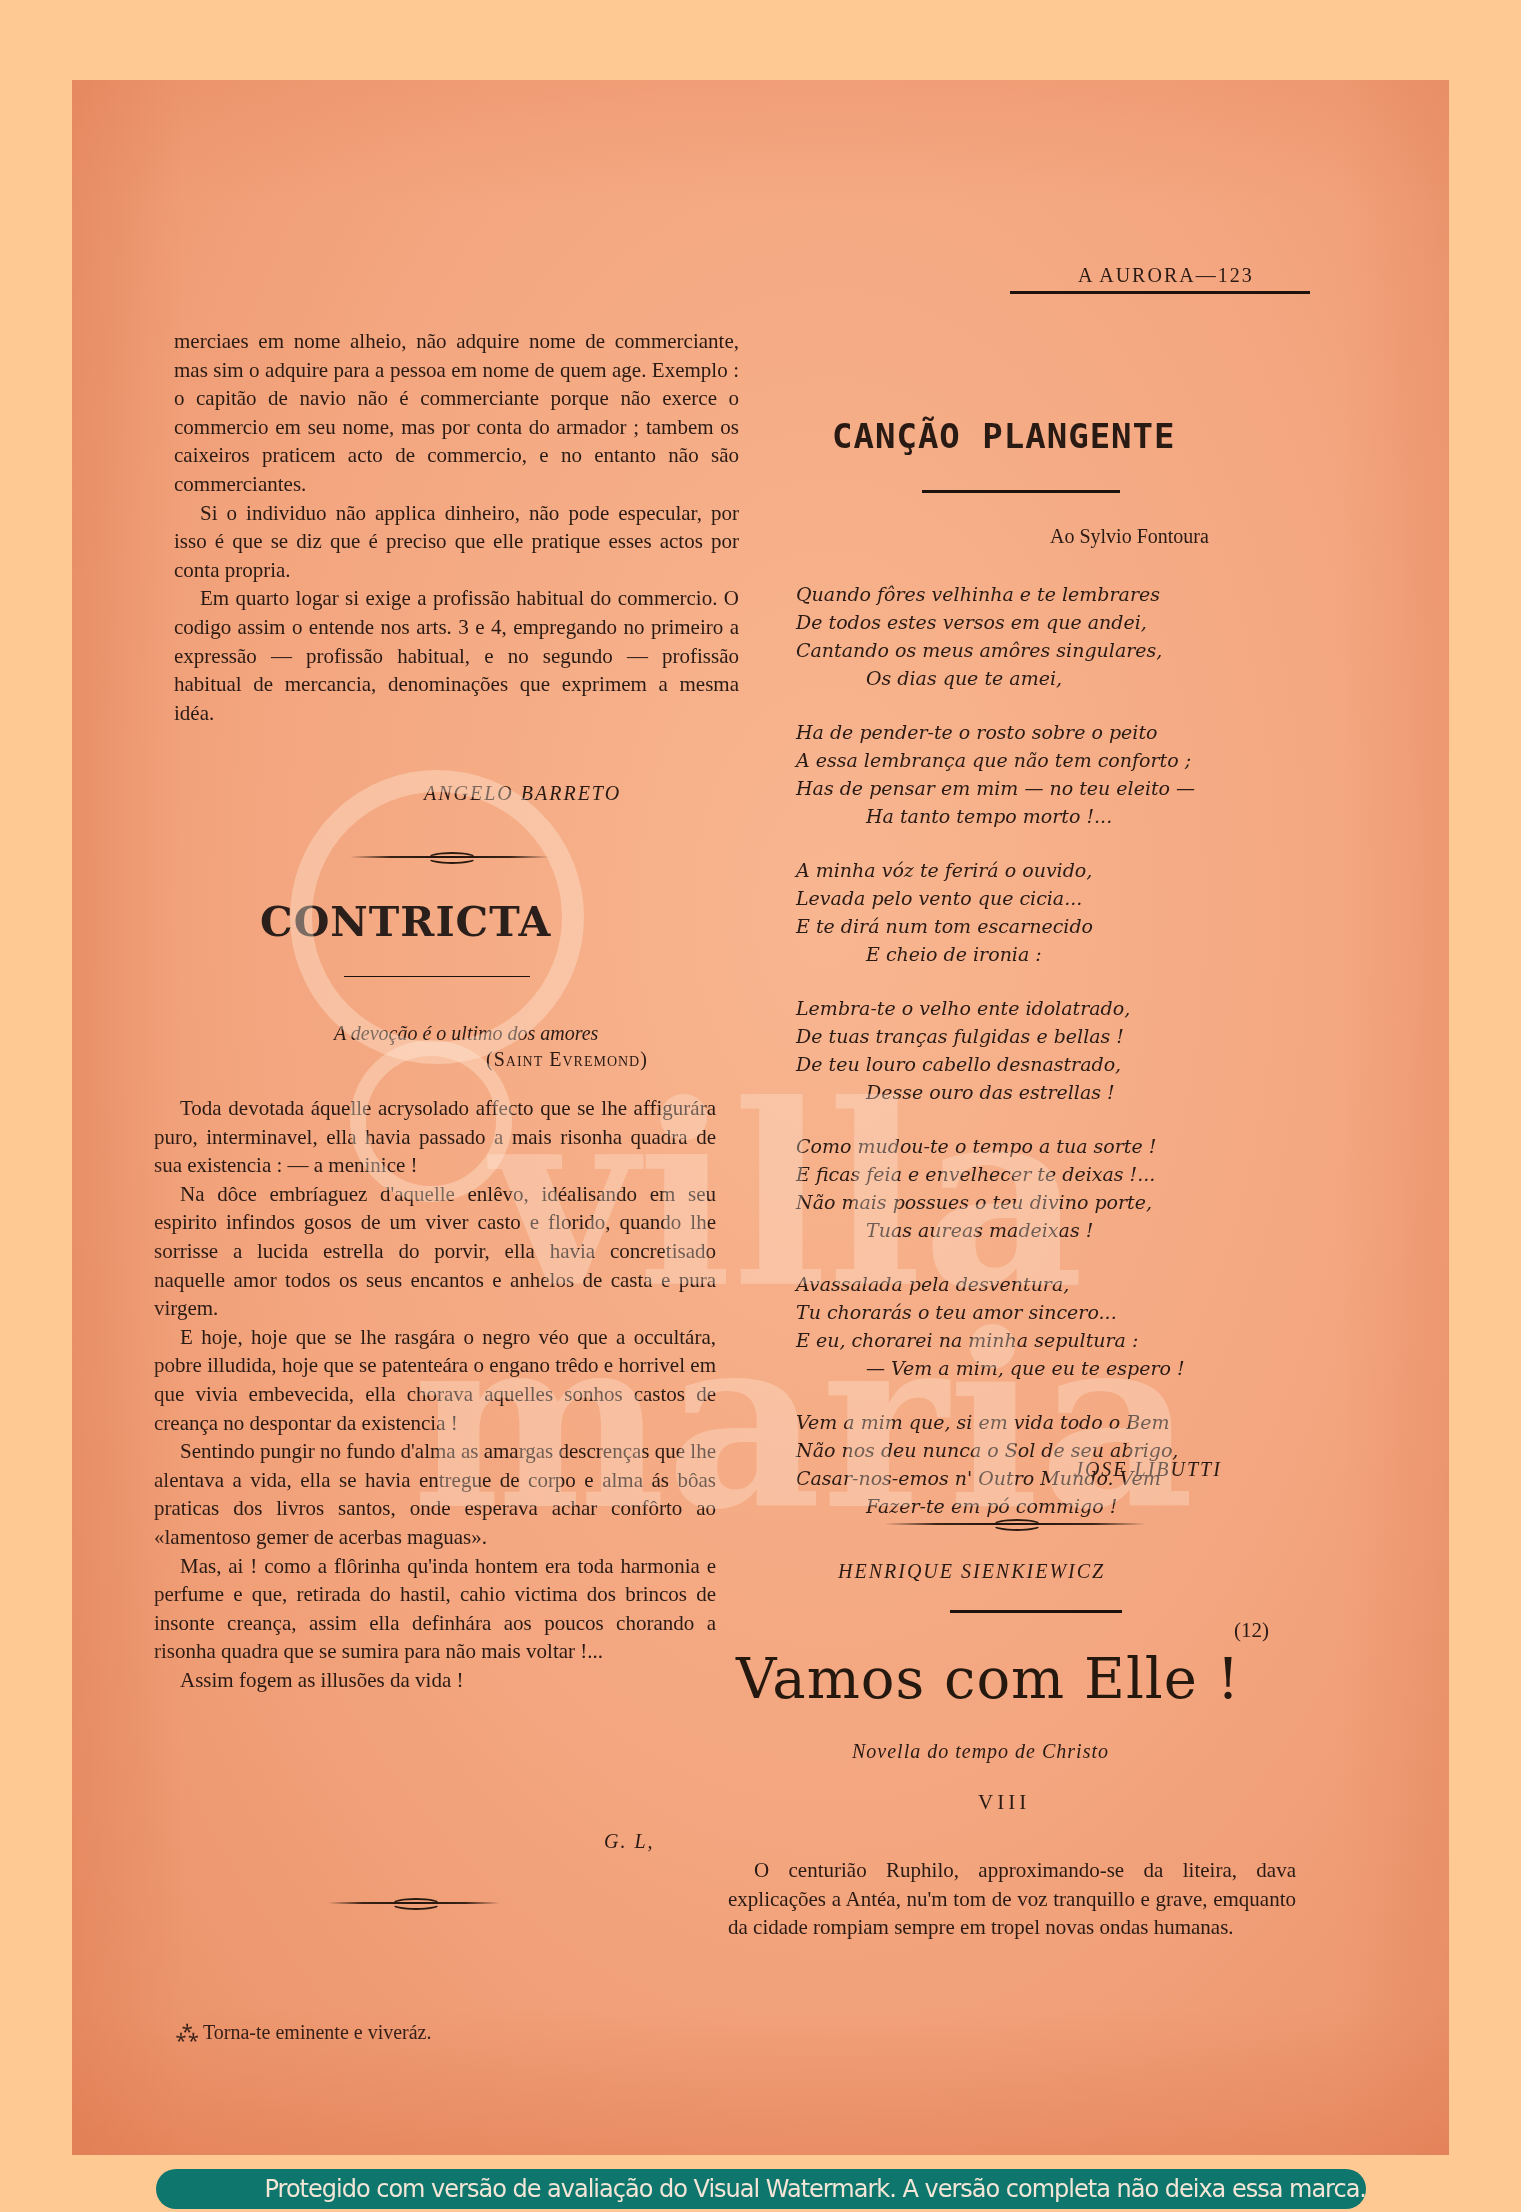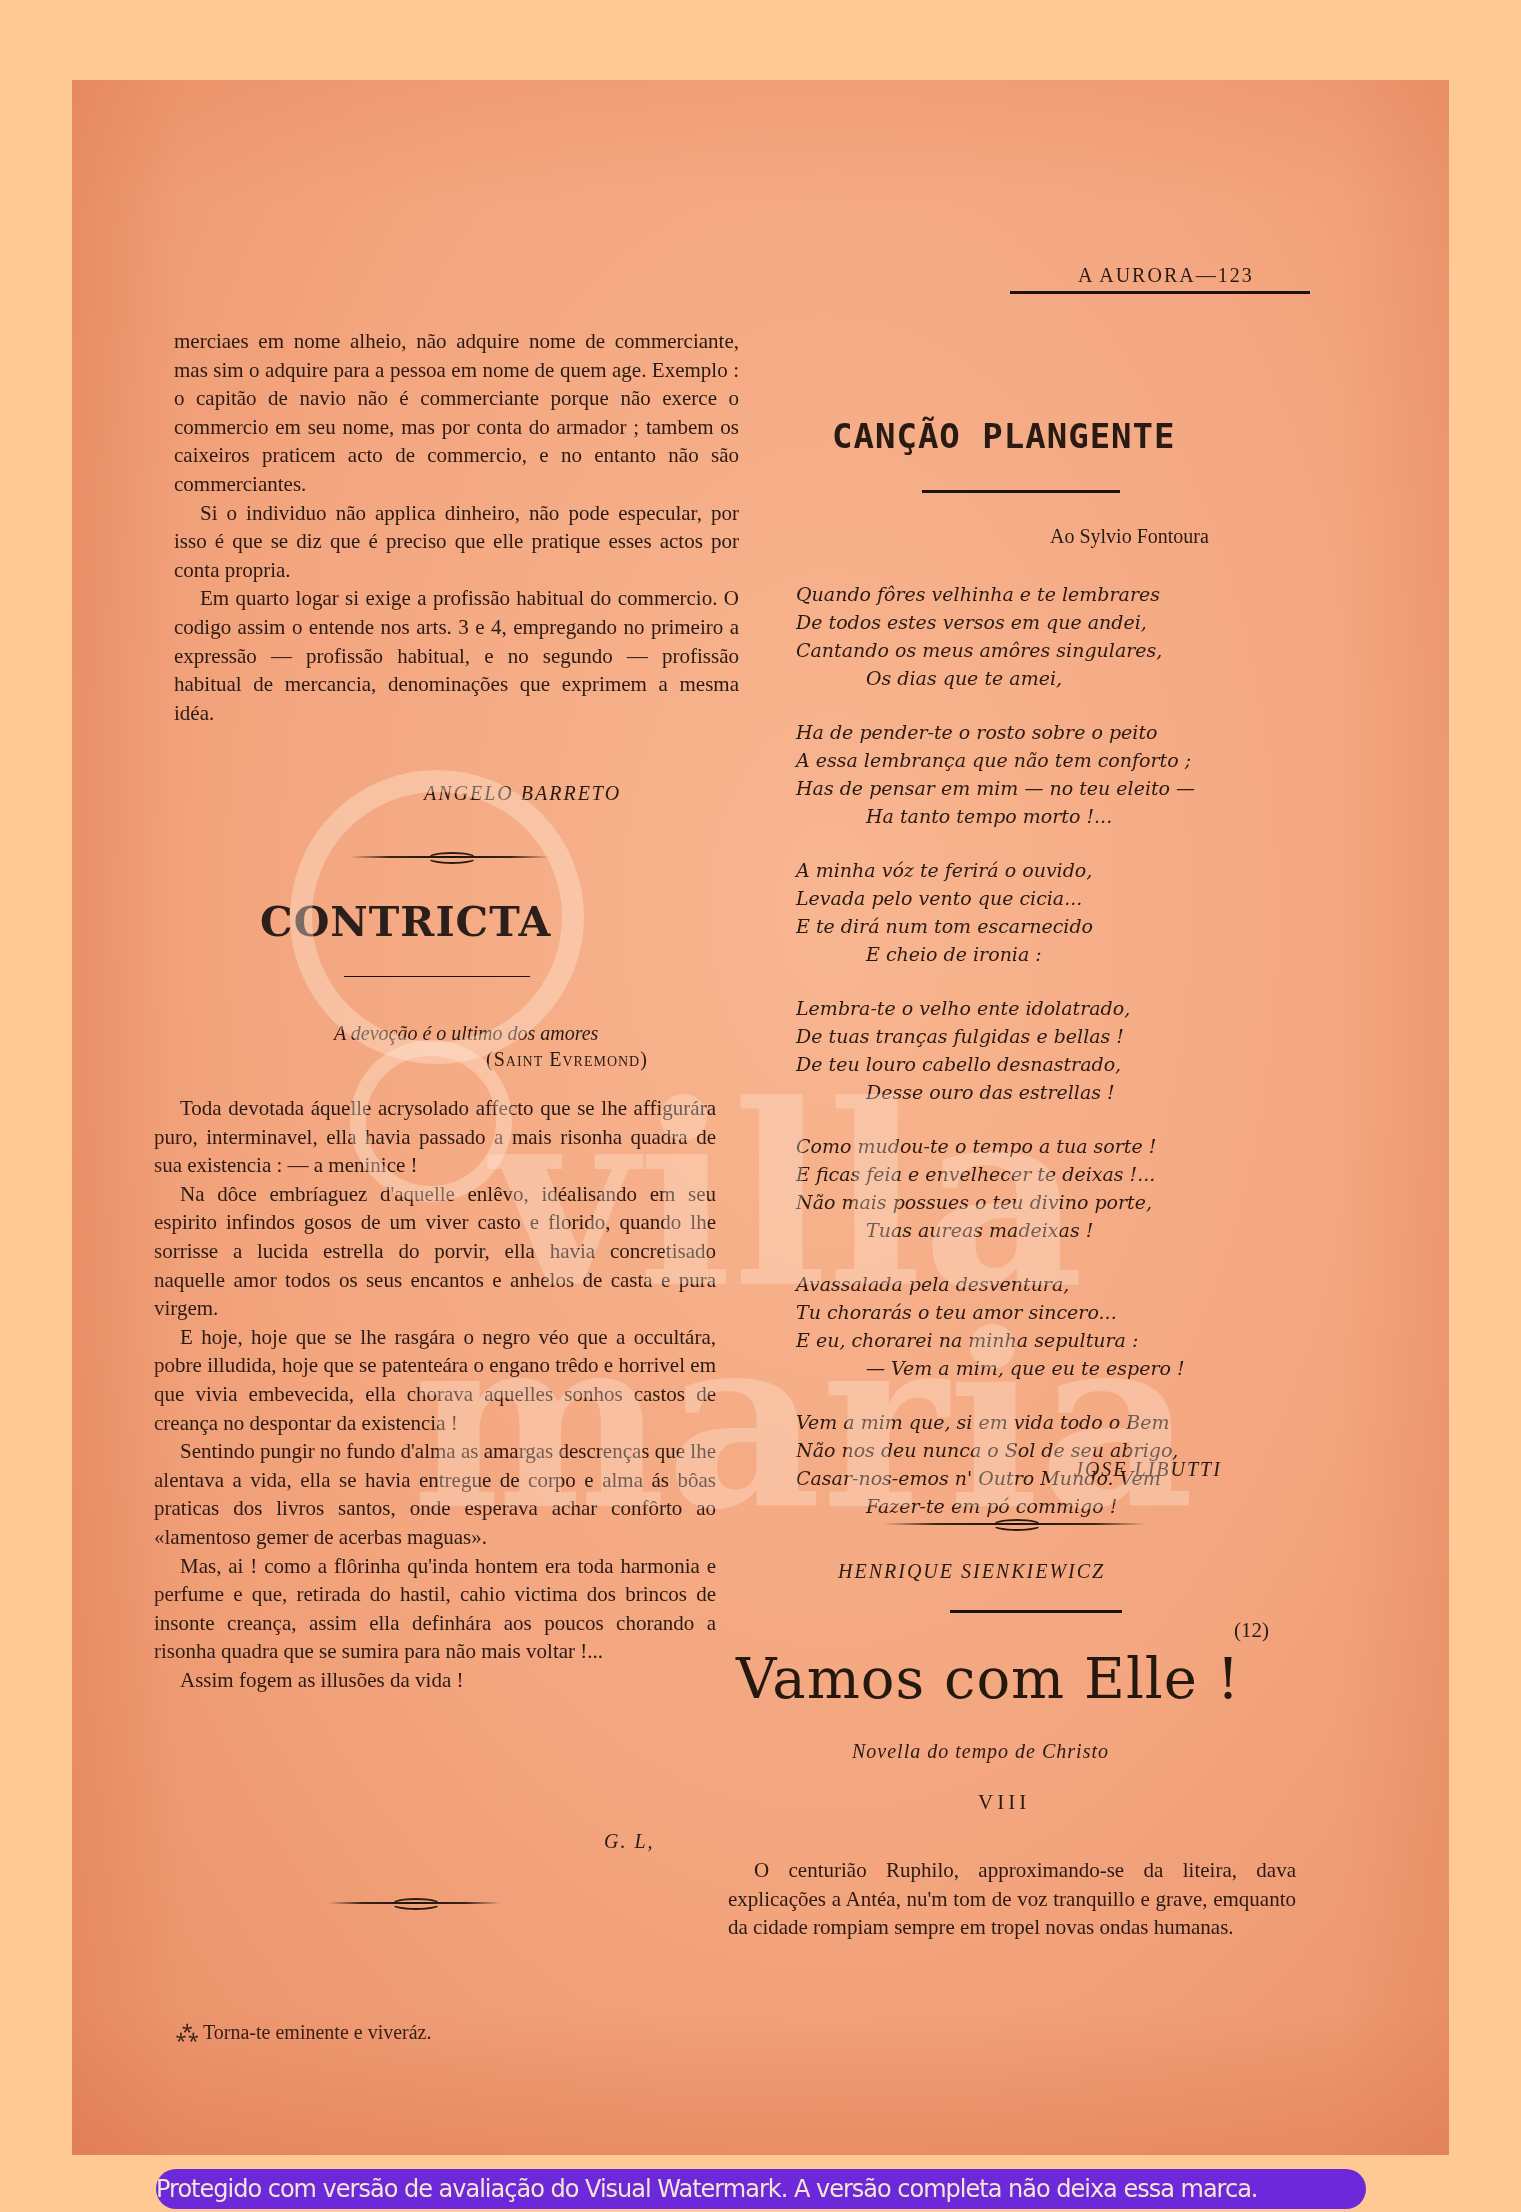--- a/index.html
+++ b/index.html
@@ -20,22 +20,22 @@
   .orn { position:absolute; height:2px; background:linear-gradient(90deg, transparent, #3a2418 20%, #1e120c 50%, #3a2418 80%, transparent); }
   .orn::after { content:""; position:absolute; left:50%; top:-4px; width:46px; height:8px; margin-left:-23px; border-radius:50%; border:2px solid #2a1a10; border-left-color:transparent; border-right-color:transparent; }
   .title-slab { font-family:"DejaVu Serif", serif; font-weight:bold; letter-spacing:1px; }
   .poem { font-family:"DejaVu Serif", serif; font-style:italic; font-size:19px; line-height:28px; }
   .poem .stanza { margin-bottom:26px; }
   .poem .line { white-space:nowrap; }
   .poem .line.indent { padding-left:70px; }
   .smallcaps { font-variant:small-caps; }
   .wm-logo { position:absolute; border-radius:50%; border:22px solid rgba(255,235,215,.38); }
   .wm-text { position:absolute; font-family:"DejaVu Serif", serif; font-weight:bold; color:rgba(255,236,220,.32); line-height:.85; }
-  .eval-bar { position:absolute; left:156px; top:2169px; width:1210px; height:40px; background:#6d28d9; border-radius:20px;
-    color:#f3e6d6; font-family:"DejaVu Sans", sans-serif; font-size:24px; letter-spacing:-1px; text-align:left; line-height:40px; }
+  .eval-bar { position:absolute; left:156px; top:2169px; width:1210px; height:40px; background:#0f766e; border-radius:20px;
+    color:#f3e6d6; font-family:"DejaVu Sans", sans-serif; font-size:24px; letter-spacing:-1px; text-align:right; line-height:40px; }
 </style>
 </head>
 <body>
 
 <div class="page">
 
   <div class="abs header-run" style="left:1006px; top:184px;">A AURORA—123</div>
   <div class="rule" style="left:938px; top:211px; width:300px; height:3px;"></div>
 
   <div class="abs body-text" style="left:102px; top:247px; width:565px;">

